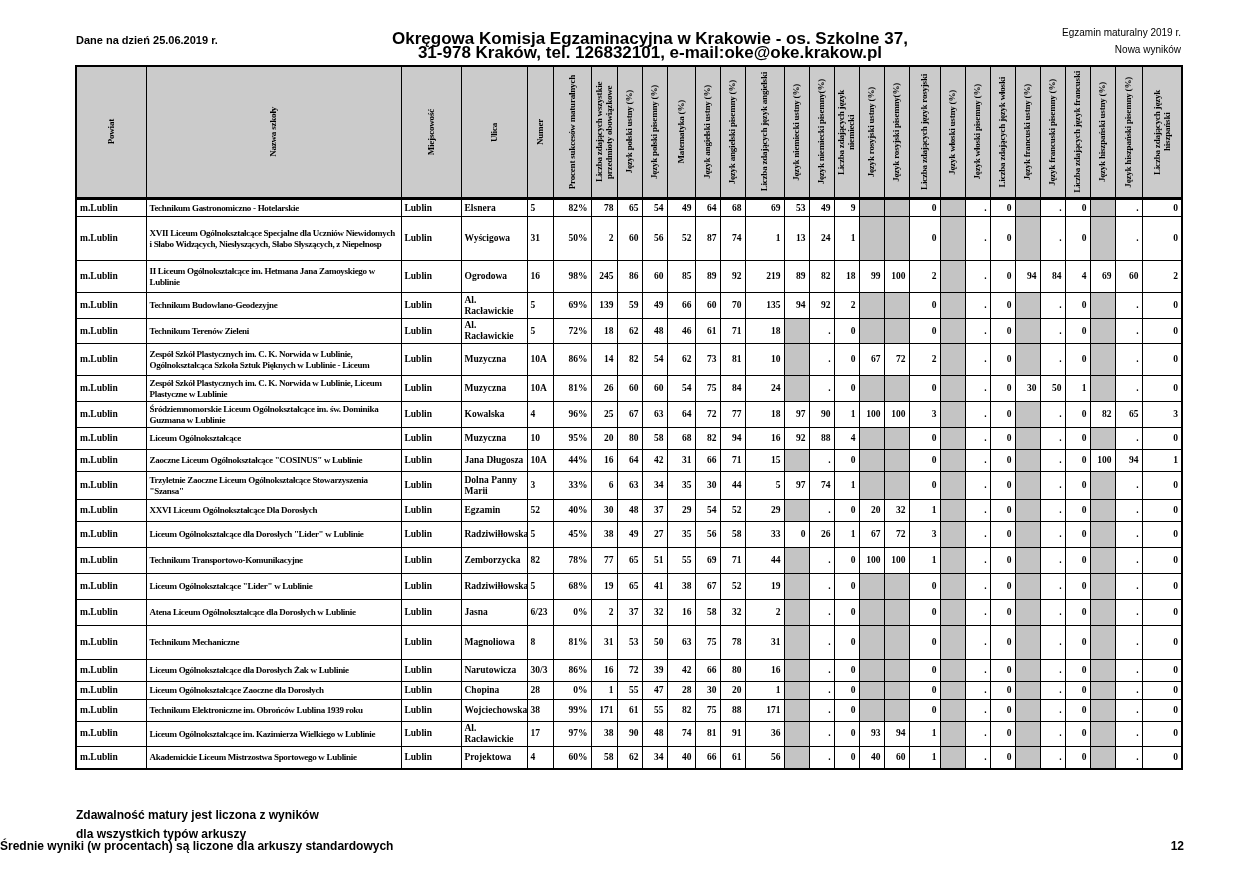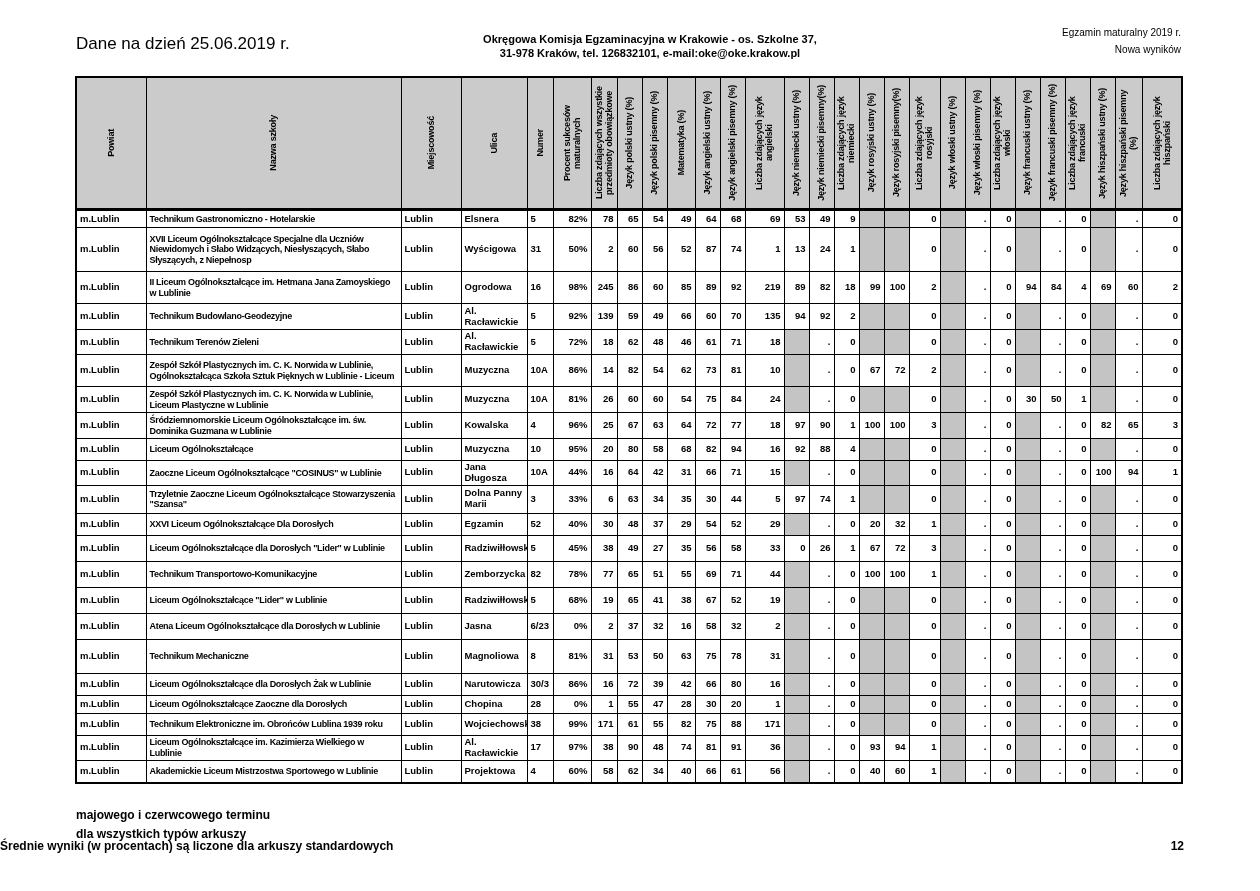--- a/index.html
+++ b/index.html
@@ -1,29 +1,30 @@
 <!DOCTYPE html>
 <html><head>
 <meta charset="utf-8">
 <style>
   html,body { margin:0; padding:0; background:#ffffff; }
   body {
     width:1260px; height:891px; position:relative; overflow:hidden;
     font-family:"Liberation Sans", sans-serif; color:#000;
   }
-  .top-left  { position:absolute; left:76px;  top:34px; font-size:17px; font-weight:normal; }
+  .top-left  { position:absolute; left:76px;  top:34px; font-size:11px; font-weight:bold; }
   .top-center{ position:absolute; left:0; right:0; top:32px; text-align:center;
-               font-size:11px; font-weight:bold; line-height:14px;padding-left:40px; }
+               font-size:17px; font-weight:bold; line-height:14px;padding-left:40px; }
   .top-right { position:absolute; right:79px; top:24px; text-align:right;
                font-size:10px; font-weight:normal; line-height:17px; }
 
   table.results {
-    position:absolute; left:75px; top:76px; width:1106px;
+    position:absolute; left:75px; top:65px; width:1106px;
     border-collapse:collapse; table-layout:fixed;
     border:2px solid #000;
+    font-family:Liberation Serif, serif;
   }
   .results th, .results td { border:1px solid #000; }
   .results thead th {
     background:#cbcbcb; height:130px; padding:0; vertical-align:middle;
     border-bottom:3px solid #000;
   }
   .vcell { display:flex; align-items:center; justify-content:center; height:128px; overflow:hidden; }
   .vtext {
     writing-mode:vertical-rl; transform:rotate(180deg);
     font-size:9px; font-weight:bold; line-height:1.12; letter-spacing:-0.2px;
@@ -324,21 +325,21 @@
         <td class="ar">69</td>
         <td class="ar">60</td>
         <td class="ar">2</td>
       </tr>
       <tr style="height: 26px;">
         <td class="al">m.Lublin</td>
         <td class="al name">Technikum Budowlano-Geodezyjne</td>
         <td class="al">Lublin</td>
         <td class="al">Al. Racławickie</td>
         <td class="al">5</td>
-        <td class="ar">92%</td>
+        <td class="ar">69%</td>
         <td class="ar">139</td>
         <td class="ar">59</td>
         <td class="ar">49</td>
         <td class="ar">66</td>
         <td class="ar">60</td>
         <td class="ar">70</td>
         <td class="ar">135</td>
         <td class="ar">94</td>
         <td class="ar">92</td>
         <td class="ar">2</td>
@@ -892,17 +893,17 @@
         <td class="ar">.</td>
         <td class="ar">0</td>
         <td class="ar empty"></td>
         <td class="ar">.</td>
         <td class="ar">0</td>
       </tr>
     </tbody>
 </table>
 
 <div class="foot-left">
-  <div>majowego i czerwcowego terminu</div>
+  <div>Zdawalność matury jest liczona z wyników</div>
   <div>dla wszystkich typów arkuszy</div>
 </div>
 <div class="foot-center">Średnie wyniki (w procentach)  są liczone dla arkuszy standardowych</div>
 <div class="foot-right">12</div>
 
 </body></html>

